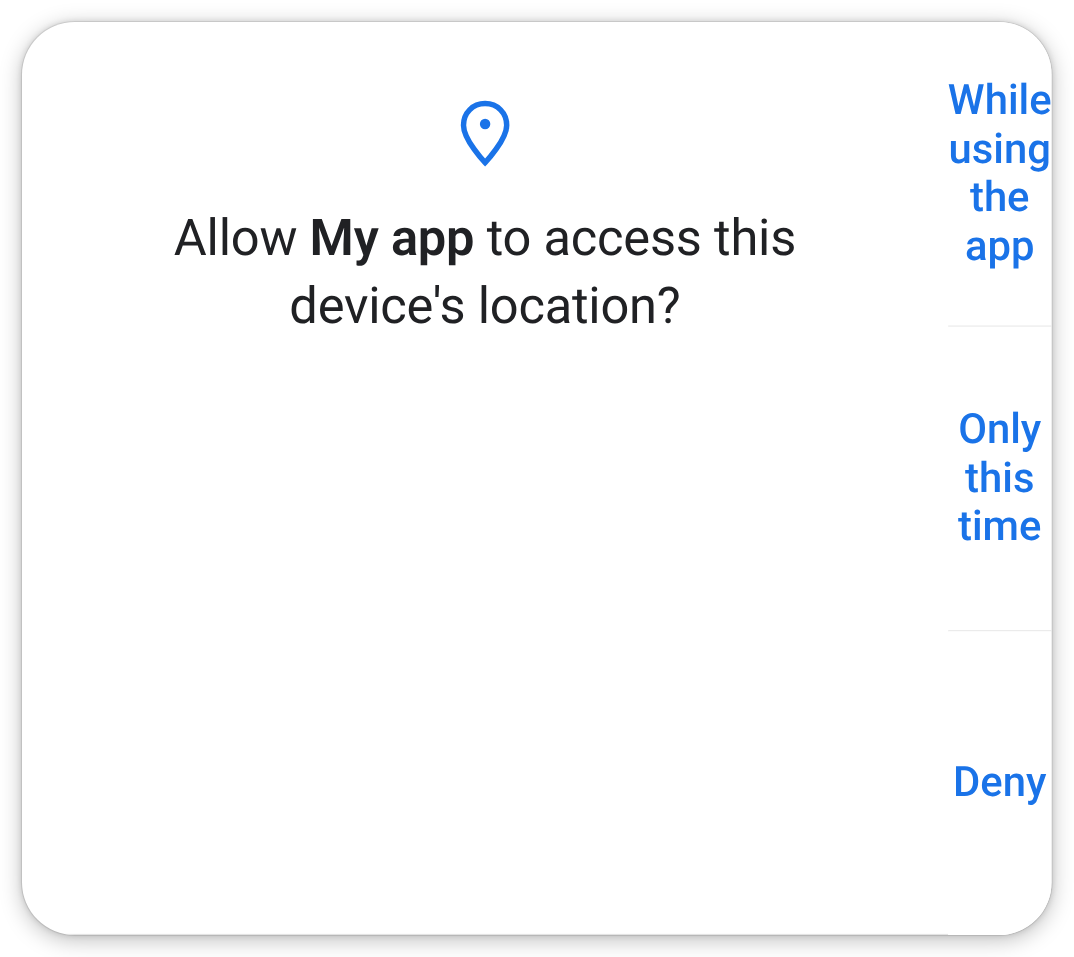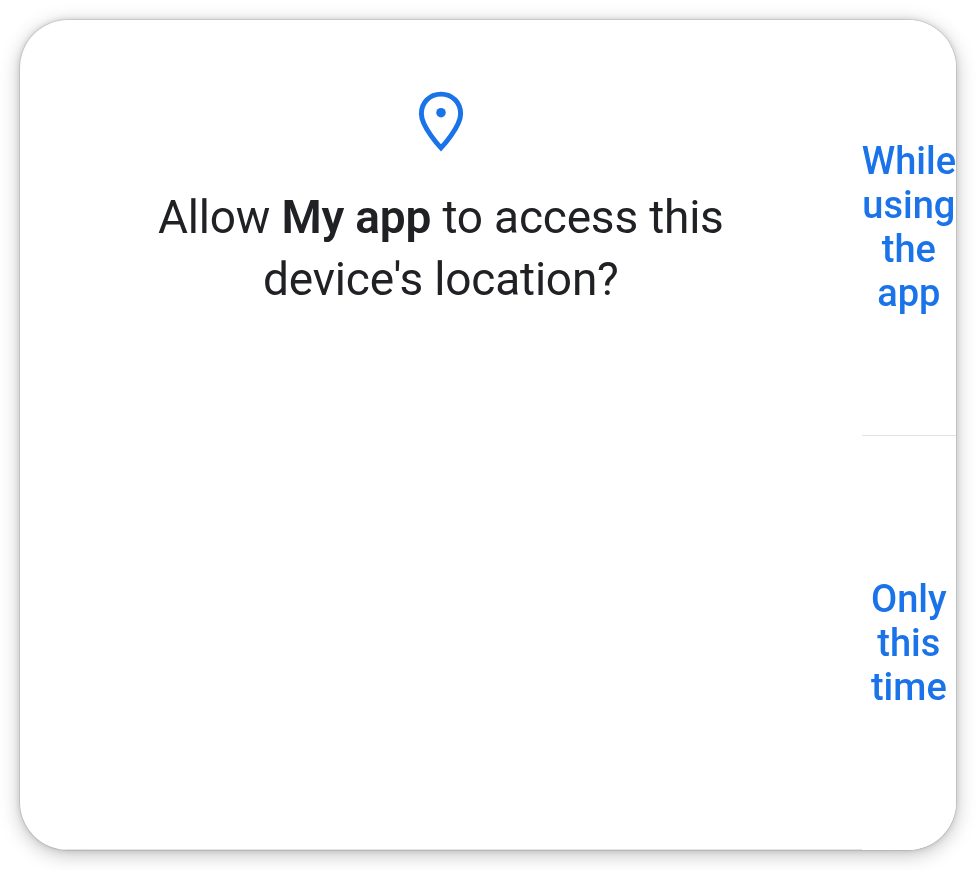--- a/index.html
+++ b/index.html
@@ -82,14 +82,15 @@
       </svg>
     </div>
     <h1 class="title">
       <span>Allow </span><span class="app-name">My app</span><span> to access this device's location?</span>
     </h1>
   </div>
 
   <div class="options">
     <button class="option-button">While using the app</button>
     <button class="option-button">Only this time</button>
+    <button class="option-button">Deny</button>
   </div>
 </div>
 
 </body></html>

